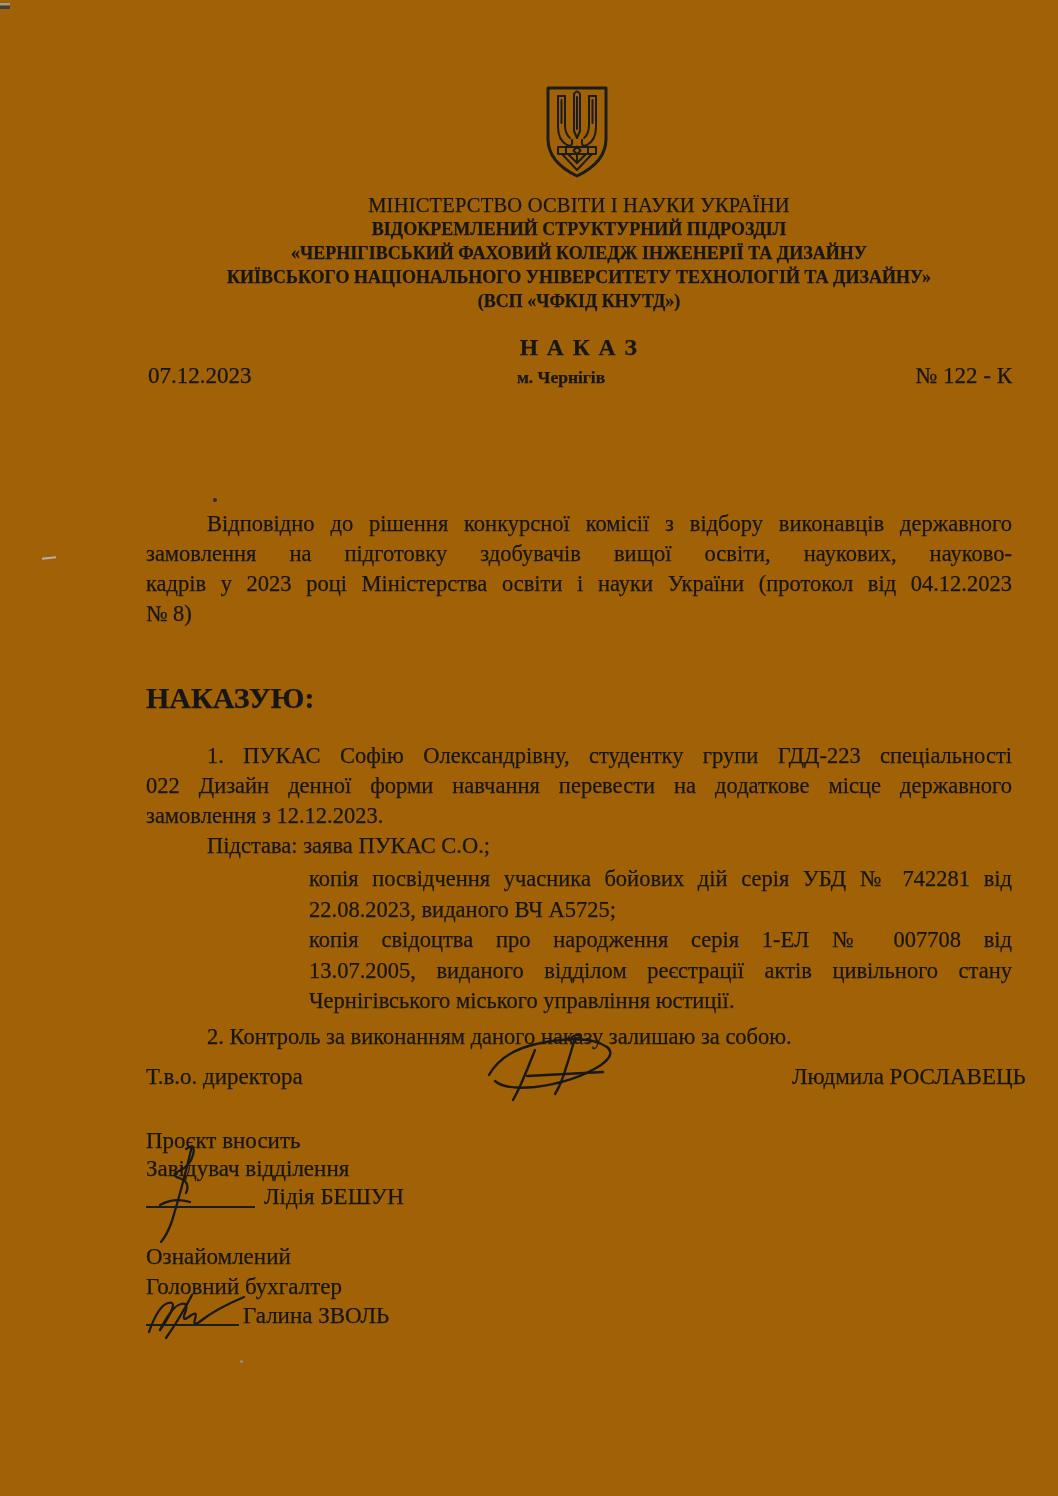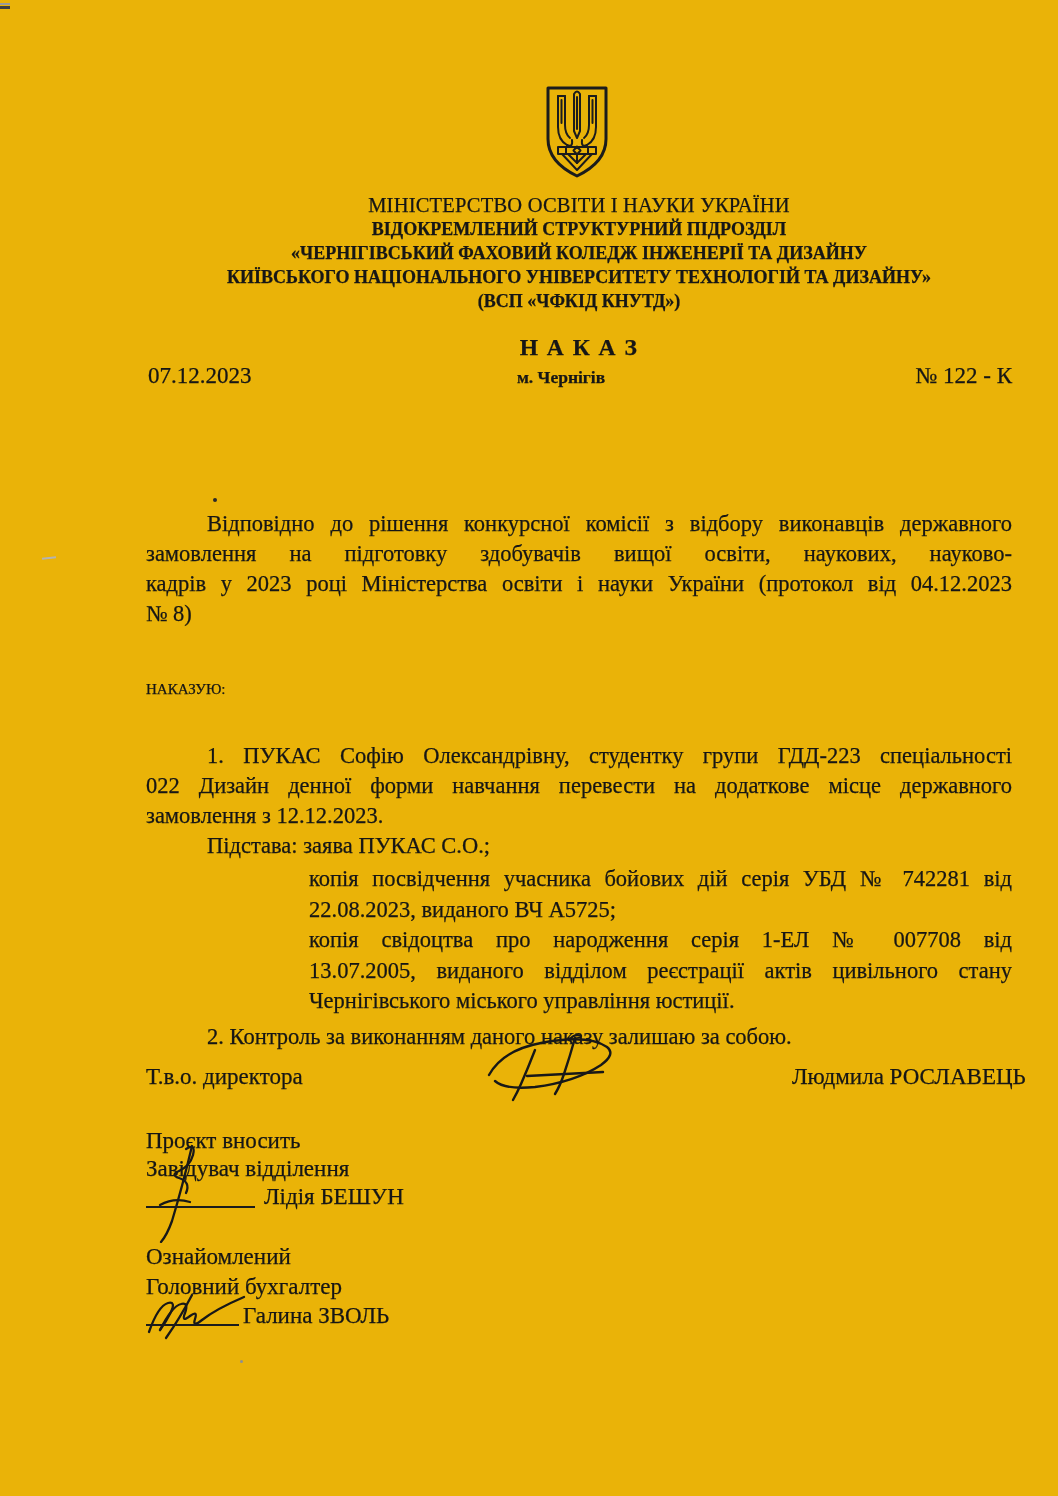--- a/index.html
+++ b/index.html
@@ -1,17 +1,17 @@
 <!DOCTYPE html>
 <html><head>
 <meta charset="utf-8">
 <style>
   html,body{margin:0;padding:0;background:#ffffff;}
   .page{
-    position:relative;width:1058px;height:1496px;background:#eab308;
+    position:relative;width:1058px;height:1496px;background:#a16207;
     font-family:"Liberation Serif","DejaVu Serif",serif;color:#161616;
     overflow:hidden;-webkit-text-stroke:0.25px;
   }
   .abs{position:absolute;}
   .body-text{font-size:22.5px;}
   
   .hdr{left:146px;top:193px;width:866px;text-align:center;line-height:24px;}
   .hdr .h1{font-size:20.5px;font-weight:normal;letter-spacing:0.2px;}
   .hdr .hb{font-size:18px;font-weight:bold;}
   
@@ -22,21 +22,21 @@
   .meta-place{left:396px;top:367px;width:330px;text-align:center;font-size:17.5px;font-weight:bold;}
   .meta-number{left:812px;top:363px;width:200px;text-align:right;font-size:23px;}
   
   .subject{left:146px;top:422px;width:560px;font-size:23px;line-height:28px;}
   
   .jus{width:866px;line-height:30px;}
   .jus .ln{text-align:justify;text-align-last:justify;}
   .jus .ln:last-child{text-align-last:left;}
   .jus.indent .ln:first-child{text-indent:61px;}
   .intro{left:146px;top:509px;}
-  .decree-word{left:146px;top:681px;font-size:15px;font-weight:normal;}
+  .decree-word{left:146px;top:681px;font-size:30px;font-weight:bold;}
   .item1{left:146px;top:741px;}
   .basis{left:207px;top:833px;}
   .docs{width:703px;line-height:30.5px;}
   .doc1{left:309px;top:864px;}
   .doc2{left:309px;top:925px;}
   .item2{left:207px;top:1011px;margin-top:13px;}
   
   .sig-title{font-size:23px;}
   .dir-title{left:146px;top:1064px;}
   .dir-name{left:754px;top:1064px;margin-left:38px;}

